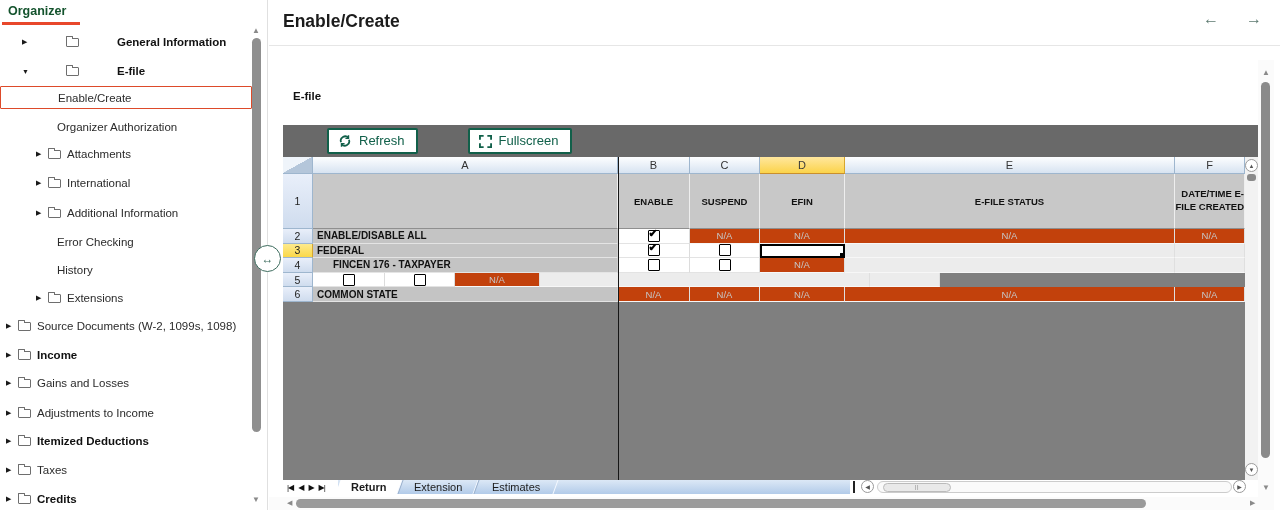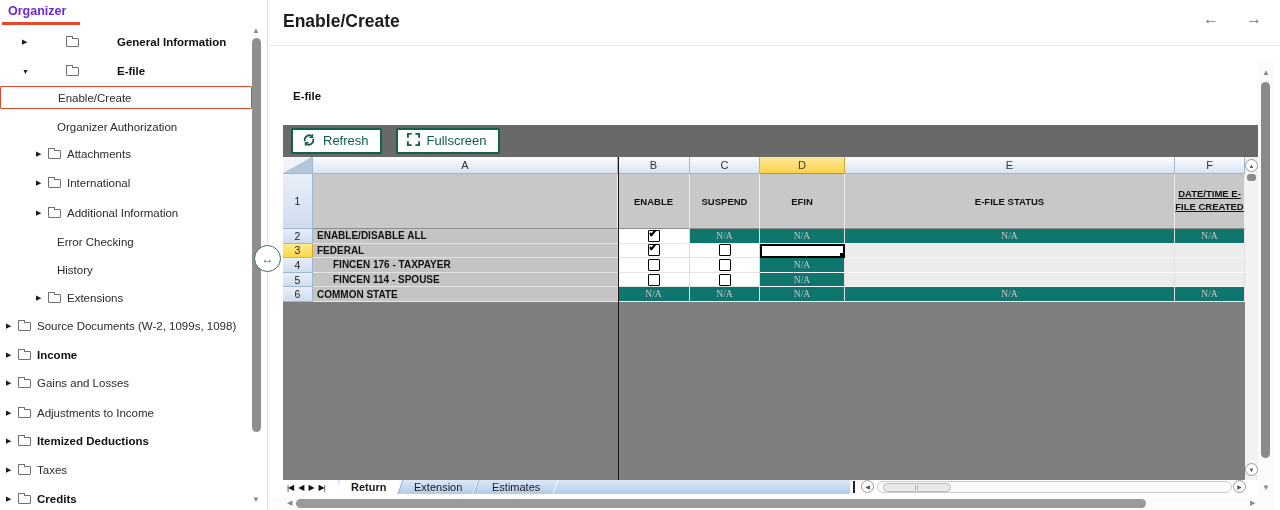--- a/index.html
+++ b/index.html
@@ -2,21 +2,21 @@
 <html><head>
 <meta charset="utf-8">
 <style>
   * { margin:0; padding:0; box-sizing:border-box; }
   html,body { width:1280px; height:510px; overflow:hidden; background:#fff;
     font-family:"Liberation Sans", sans-serif; }
   .page { position:relative; width:1280px; height:510px; background:#fff; }
 
   
   .sidebar { position:absolute; left:0; top:0; width:268px; height:510px; background:#fff; border-right:1px solid #e0e0e0; }
-  .org-tab { position:absolute; left:8px; top:4px; font-size:12.5px; font-weight:700; color:#6d28d9; }
+  .org-tab { position:absolute; left:8px; top:4px; font-size:12.5px; font-weight:700; color:#14532d; }
   .org-underline { position:absolute; left:2px; top:22px; width:78px; height:3px; background:#e8472b; }
   .tree { position:absolute; left:0; top:0; width:252px; height:510px; }
   .ti { position:absolute; left:0; width:252px; height:24px; display:flex; align-items:center; font-size:11.5px; color:#2b2b2b; cursor:default; }
   .ti.bold .lbl { font-weight:700; color:#111; }
   .ti.sel { border:1.6px solid #dd4a2a; background:#fff; border-radius:1px; }
   .arr { width:12px; flex:none; font-size:7px; color:#1a1a1a; text-align:left; }
   .fold { position:relative; width:13px; height:9px; border:1px solid #6e6e6e; background:#fff; border-radius:1px; flex:none; margin:1px 6px 0 0; }
   .fold::before { content:""; position:absolute; top:-3px; left:-1px; width:5px; height:2px; border:1px solid #6e6e6e; border-bottom:none; background:#fff; border-radius:1px 1px 0 0; }
   .lvl0 { padding-left:6px; }
   .lvl1 { padding-left:22px;gap:32px; }
@@ -34,44 +34,44 @@
   .main { position:absolute; left:269px; top:0; width:1011px; height:510px; background:#fff; }
   .title { position:absolute; left:14px; top:11px; font-size:17.5px; font-weight:600; color:#1c1c1c; }
   .nav-back { position:absolute; left:934px; top:10px; font-size:16px; color:#5d7a70; cursor:pointer; }
   .nav-fwd  { position:absolute; left:977px; top:10px; font-size:16px; color:#5d7a70; cursor:pointer; }
   .hdiv { position:absolute; left:0; top:45px; width:1011px; height:1px; background:#e6e6e6; }
   .sec-label { position:absolute; left:24px; top:90px; font-size:11.5px; font-weight:700; color:#111; }
 
   
   .gridw { position:absolute; left:14px; top:125px; width:975px; height:369px; }
   .gtoolbar { position:absolute; left:0; top:0; width:975px; height:32px; background:#696969; display:flex; align-items:center; gap:14px; padding-left:8px; }
-  .gbtn { display:flex; align-items:flex-start; gap:7px; background:#fff; border:2px solid #11604a; border-radius:2px; color:#11604a; font-size:13px; padding:3px 11px 4px 9px; cursor:pointer; }
+  .gbtn { display:flex; align-items:flex-end; gap:7px; background:#fff; border:2px solid #11604a; border-radius:2px; color:#11604a; font-size:13px; padding:3px 11px 4px 9px; cursor:pointer;margin-left:36px; }
 
   .sheet { position:absolute; left:0; top:32px; width:975px; height:323px; background:#7f7f7f; overflow:hidden; }
   .grow { display:flex; }
   .cell { box-sizing:border-box; display:flex; align-items:center; justify-content:center; overflow:hidden; flex:none; }
   .rh { width:30px; background:linear-gradient(#e9effa,#cfdcee); border-right:1px solid #9eb6ce; border-bottom:1px solid #9eb6ce; font-size:10.5px; color:#222; }
   .rh.ysel { background:linear-gradient(#fdea8d,#fbd848); border-right:1px solid #d6a62e; }
   .cA { width:305px; } .cB { width:72px; } .cC { width:70px; } .cD { width:85px; } .cE { width:330px; } .cF { width:70px; }
 
   .hlr .cell { height:17px; background:linear-gradient(#fdfeff,#d7e3f1); border-right:1px solid #9eb6ce; border-bottom:1px solid #9eb6ce; font-size:11px; color:#333; }
   .hlr .corner { width:30px; background:linear-gradient(to bottom right,#eff4fa 49.5%,#b4c6da 50%); }
   .hlr .ysel { background:linear-gradient(#ffe79e,#fbd34a); border-right:1px solid #d6a62e; border-bottom:1px solid #c98f2d; color:#3a3a3a; }
 
   .r1 { height:55px; }
   .r1 .hc { background:#c8c8c8; border-right:1px solid #eee; border-bottom:1px solid #8f8f8f; font-size:9.5px; font-weight:700; color:#111; text-align:center; }
   .r1 .rh { font-size:10.5px; }
-  .fwrap { width:115px; line-height:1.35; text-align:center;text-decoration:underline; }
+  .fwrap { width:115px; line-height:1.35; text-align:right; }
 
   .rr { height:14.6px; }
   .acell { background:#c4c4c4; justify-content:flex-start; padding-left:4px; font-size:10px; font-weight:700; color:#111; border-right:1px solid #d0d0d0; border-bottom:1px solid rgba(255,255,255,.55); }
   .acell.ind { padding-left:20px; }
   .wcell { background:#fff; border-right:1px solid #dcdcdc; border-bottom:1px solid #e3e3e3; }
   .emp { background:#ececec; border-right:1px solid #dfdfdf; border-bottom:1px solid #f7f7f7; }
-  .na { background:#0f766e; border-right:1px solid #dfdfdf; border-bottom:1px solid #f7f7f7; font-size:9.5px; color:#c6c6c6;font-family:Liberation Serif, serif; }
+  .na { background:#c2410c; border-right:1px solid #dfdfdf; border-bottom:1px solid #f7f7f7; font-size:9.5px; color:#c6c6c6; }
   .cb { position:relative; width:12px; height:12px; border:1.6px solid #000; border-radius:1px; background:#fff; }
   .ck { position:absolute; left:0px; top:-4px; font-size:11px; font-weight:700; color:#000; }
   .selcell { position:relative; background:#fff; border:2px solid #000; }
   .fh { position:absolute; right:-1px; bottom:-1px; width:4px; height:4px; background:#000; }
 
   .frozen { position:absolute; left:335px; top:0; width:1px; height:323px; background:#161616; }
 
   .gvscroll { position:absolute; right:0; top:0; width:13px; height:323px; background:#f2f2f2; }
   .gvs-btn { position:absolute; left:0; width:13px; height:13px; border:1px solid #9a9a9a; border-radius:50%; background:#fff; display:flex; align-items:center; justify-content:center; font-size:6px; color:#555; }
   .gvs-up { top:2px; } .gvs-dn { bottom:4px; }
@@ -299,21 +299,20 @@
           <div class="cell cC wcell">
               <span class="cb"></span>
             </div>
           <div class="cell cD na">N/A</div>
           <div class="cell cE emp"></div>
           <div class="cell cF emp"></div>
         </div>
 
         <div class="grow rr">
           <div class="cell rh">5</div>
-          <div class="cell cA acell ind">FINCEN 114 - SPOUSE</div>
           <div class="cell cB wcell">
               <span class="cb"></span>
             </div>
           <div class="cell cC wcell">
               <span class="cb"></span>
             </div>
           <div class="cell cD na">N/A</div>
           <div class="cell cE emp"></div>
           <div class="cell cF emp"></div>
         </div>

